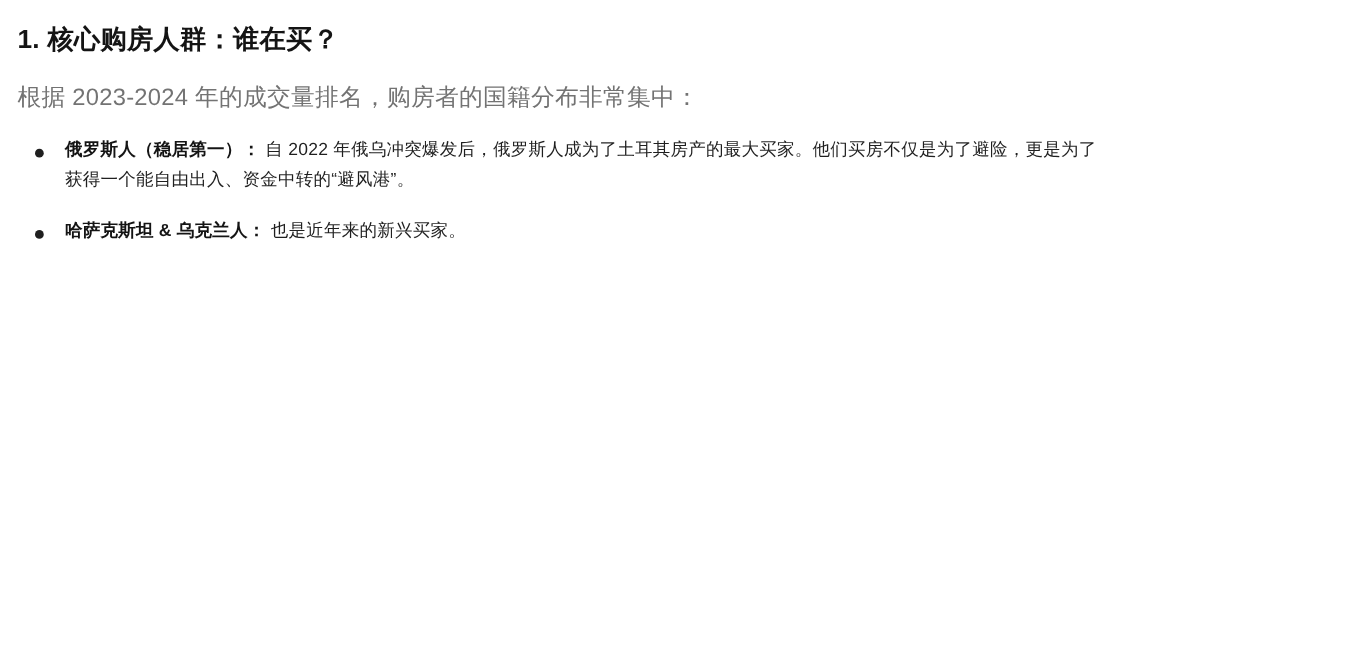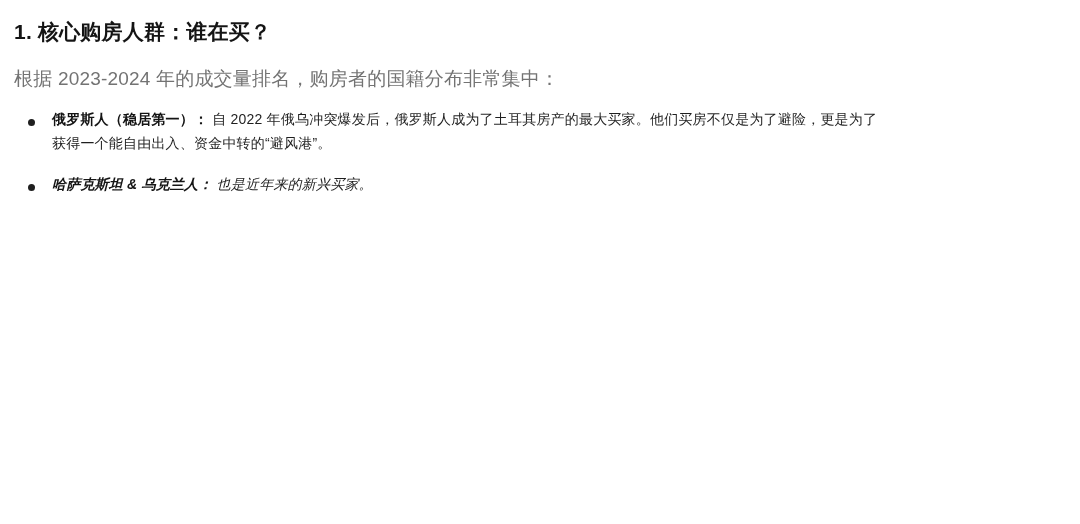--- a/index.html
+++ b/index.html
@@ -43,21 +43,20 @@
     position: relative;
     padding-left: 38px;
     margin-bottom: 17px;
     font-size: 14px;
     line-height: 1.72;
     letter-spacing: 0.2px;
     color: #1f1f1f;
   }
   ul.bullets > li:last-child {
     margin-bottom: 0;
-    font-style: italic;
   }
   ul.bullets > li .dot {
     position: absolute;
     left: 14px;
     top: 12px;
     width: 7px;
     height: 7px;
     background: #1f1f1f;
     border-radius: 50%;
   }

